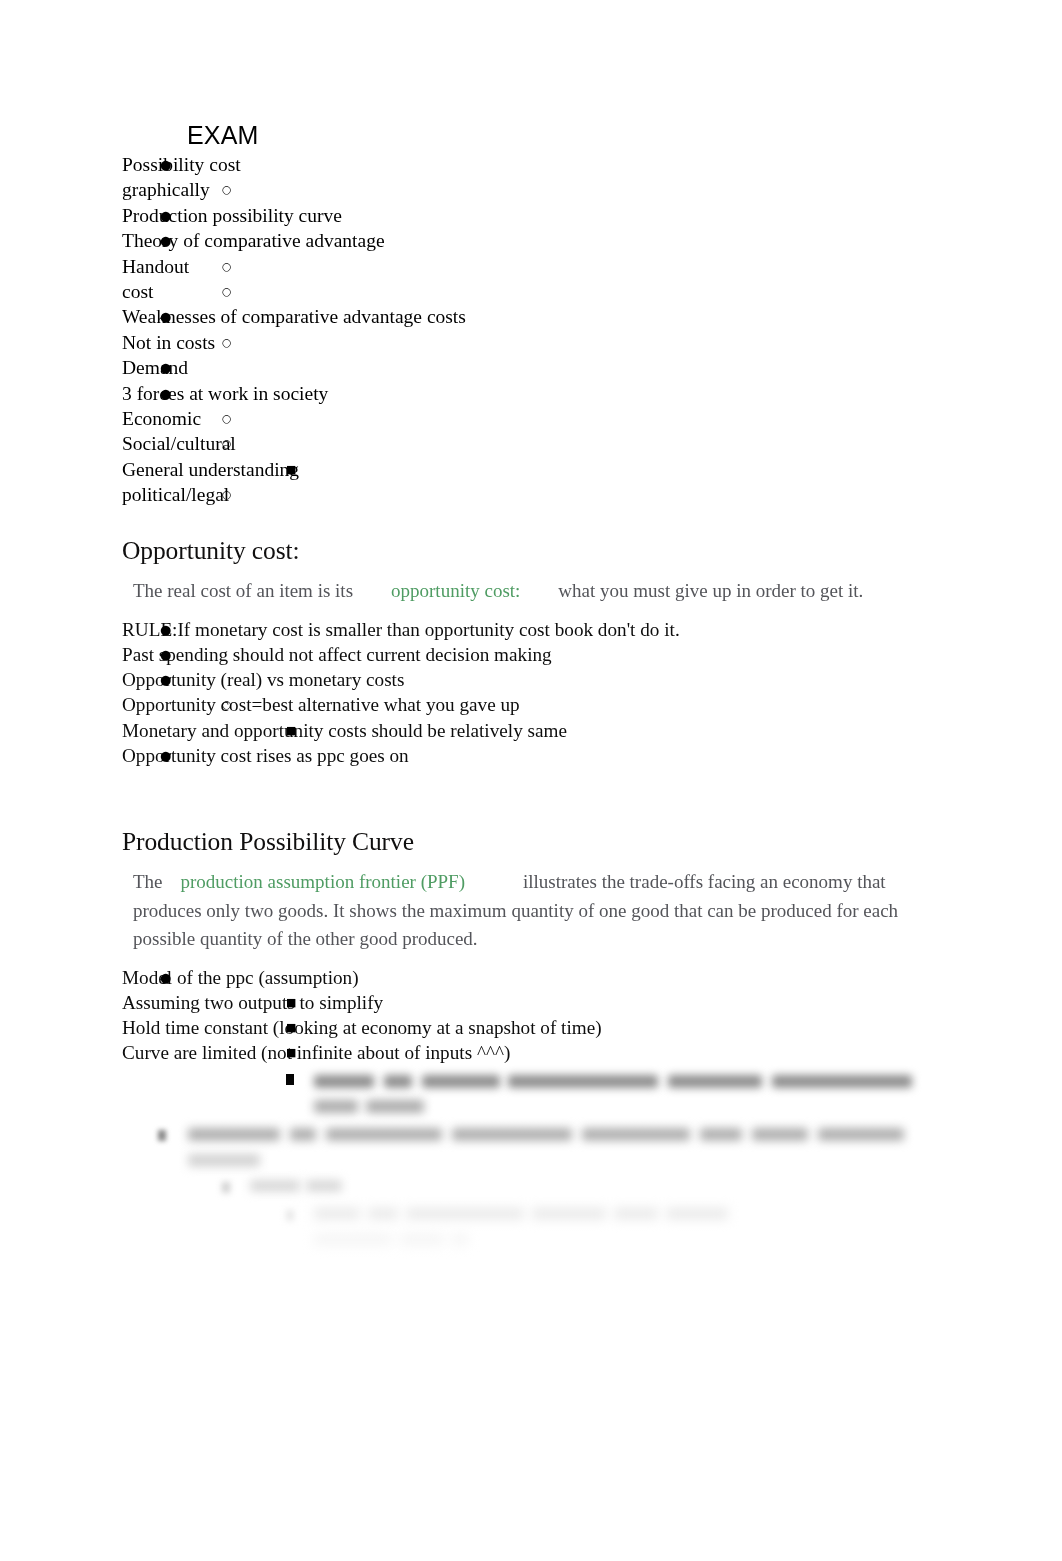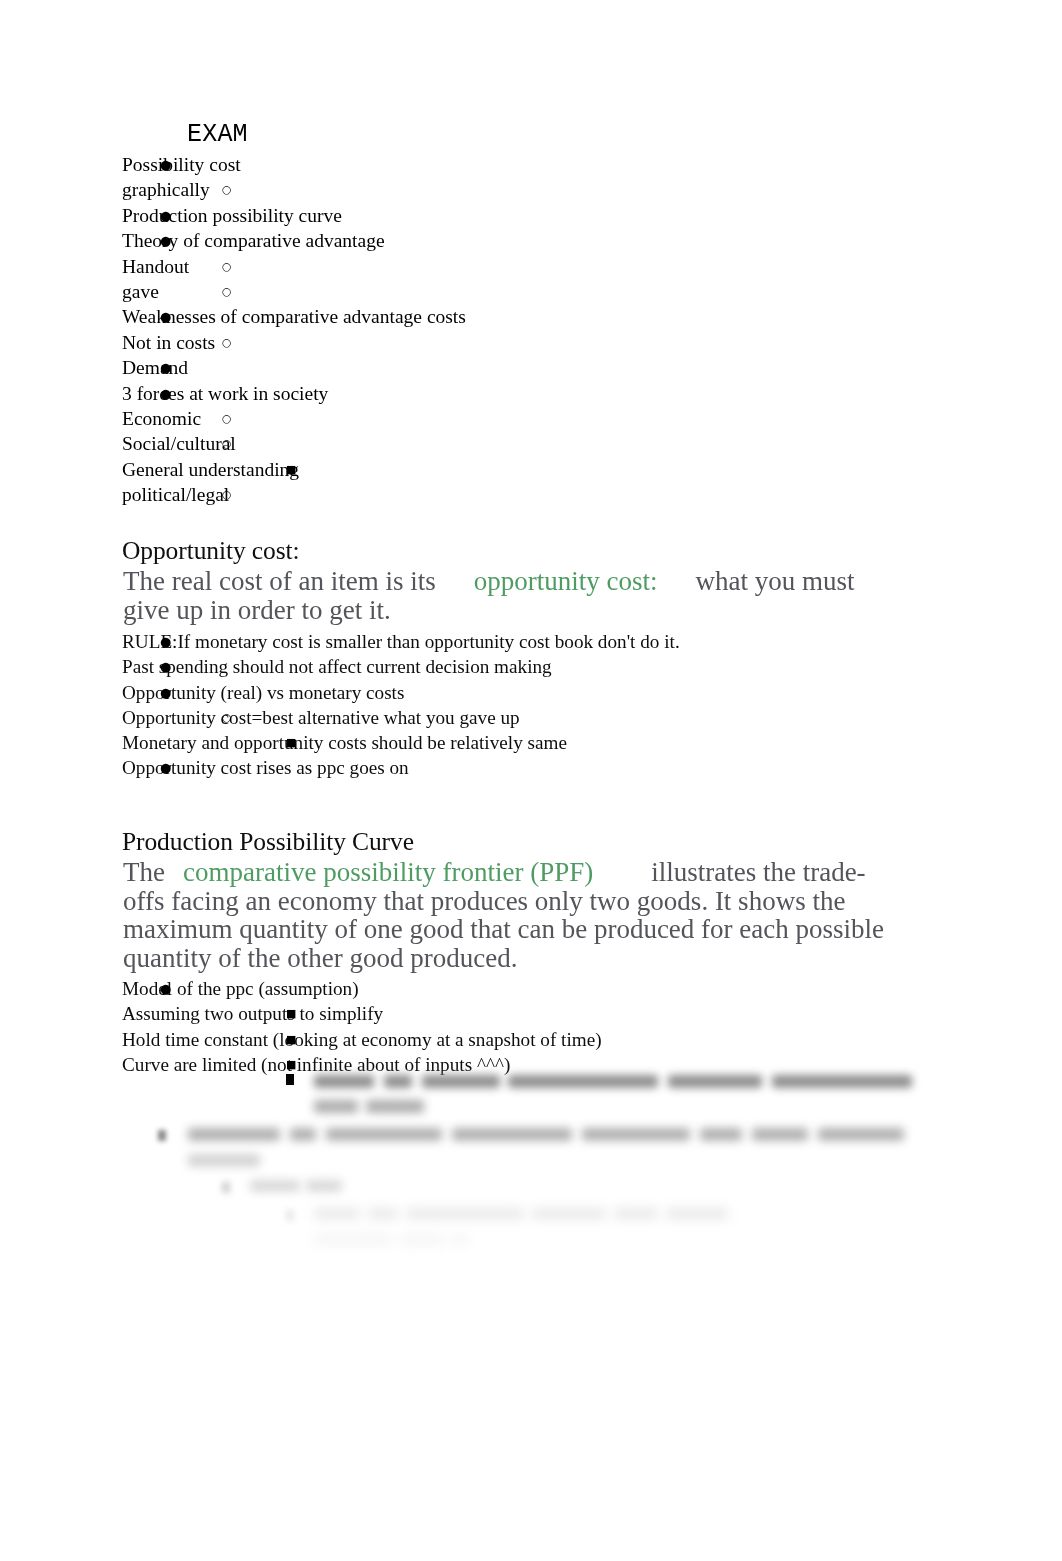--- a/index.html
+++ b/index.html
@@ -26,21 +26,21 @@
 
   
   .doc {
     position: absolute;
     left: 122px;
     top: 120px;
     width: 880px;
   }
 
   .exam-title {
-    font-family: Liberation Mono, monospace;
+    font-family: Liberation Sans, sans-serif;
     font-size: 25px;
     line-height: 30px;
     color: #000;
     margin: 0 0 2px 65px;
     letter-spacing: .2px;
   }
 
   ul.lvl {
     list-style: none;
     margin: 0;
@@ -85,24 +85,24 @@
   .sec-head {
     font-size: 25.5px;
     line-height: 31px;
     color: #100f0f;
     margin: 0 0 1px 0;
     font-weight: normal;
     font-family: "Liberation Serif", "DejaVu Serif", serif;
     letter-spacing: -0.1px;
   }
   .sec-body {
-    font-size: 27px;
+    font-size: 19px;
     line-height: 28.5px;
     color: #54555a;
-    margin: 1px;
+    margin: 11px;
     max-width: 770px;
   }
   .hl {
     color: #4f9c63;
   }
   .gap { display: inline-block; width: 38px; }
   .gap-sm { display: inline-block; width: 18px; }
   .gap-lg { display: inline-block; width: 58px; }
 
   .sec ul.lvl li.row {
@@ -179,21 +179,21 @@
       <li class="row l1">
           <span class="bul">●</span>
           <span class="txt">Theory of comparative advantage</span>
         </li>
       <li class="row l2">
           <span class="bul">○</span>
           <span class="txt">Handout</span>
         </li>
       <li class="row l2">
           <span class="bul">○</span>
-          <span class="txt">gave</span>
+          <span class="txt">cost</span>
         </li>
       <li class="row l1">
           <span class="bul">●</span>
           <span class="txt">Weaknesses of comparative advantage costs</span>
         </li>
       <li class="row l2">
           <span class="bul">○</span>
           <span class="txt">Not in costs</span>
         </li>
       <li class="row l1">
@@ -249,21 +249,21 @@
         </li>
       <li class="row l1">
           <span class="bul">●</span>
           <span class="txt">Opportunity cost rises as ppc goes on</span>
         </li>
     </ul>
   </div>
 
   <div class="sec" style="top:826px;">
     <h2 class="sec-head">Production Possibility Curve</h2>
-    <p class="sec-body"><span>The</span><span class="gap-sm"></span><span class="hl">comparative possibility frontier (PPF)</span><span class="gap-lg"></span><span>illustrates the trade-offs facing an economy that produces only two goods. It shows the maximum quantity of one good that can be produced for each possible quantity of the other good produced.</span></p>
+    <p class="sec-body"><span>The</span><span class="gap-sm"></span><span class="hl">production assumption frontier (PPF)</span><span class="gap-lg"></span><span>illustrates the trade-offs facing an economy that produces only two goods. It shows the maximum quantity of one good that can be produced for each possible quantity of the other good produced.</span></p>
     <ul class="lvl" style="margin-top:4px;">
       <li class="row l1">
           <span class="bul">●</span>
           <span class="txt">Model of the ppc (assumption)</span>
         </li>
       <li class="row l3">
           <span class="bul">■</span>
           <span class="txt">Assuming two outputs to simplify</span>
         </li>
       <li class="row l3">

